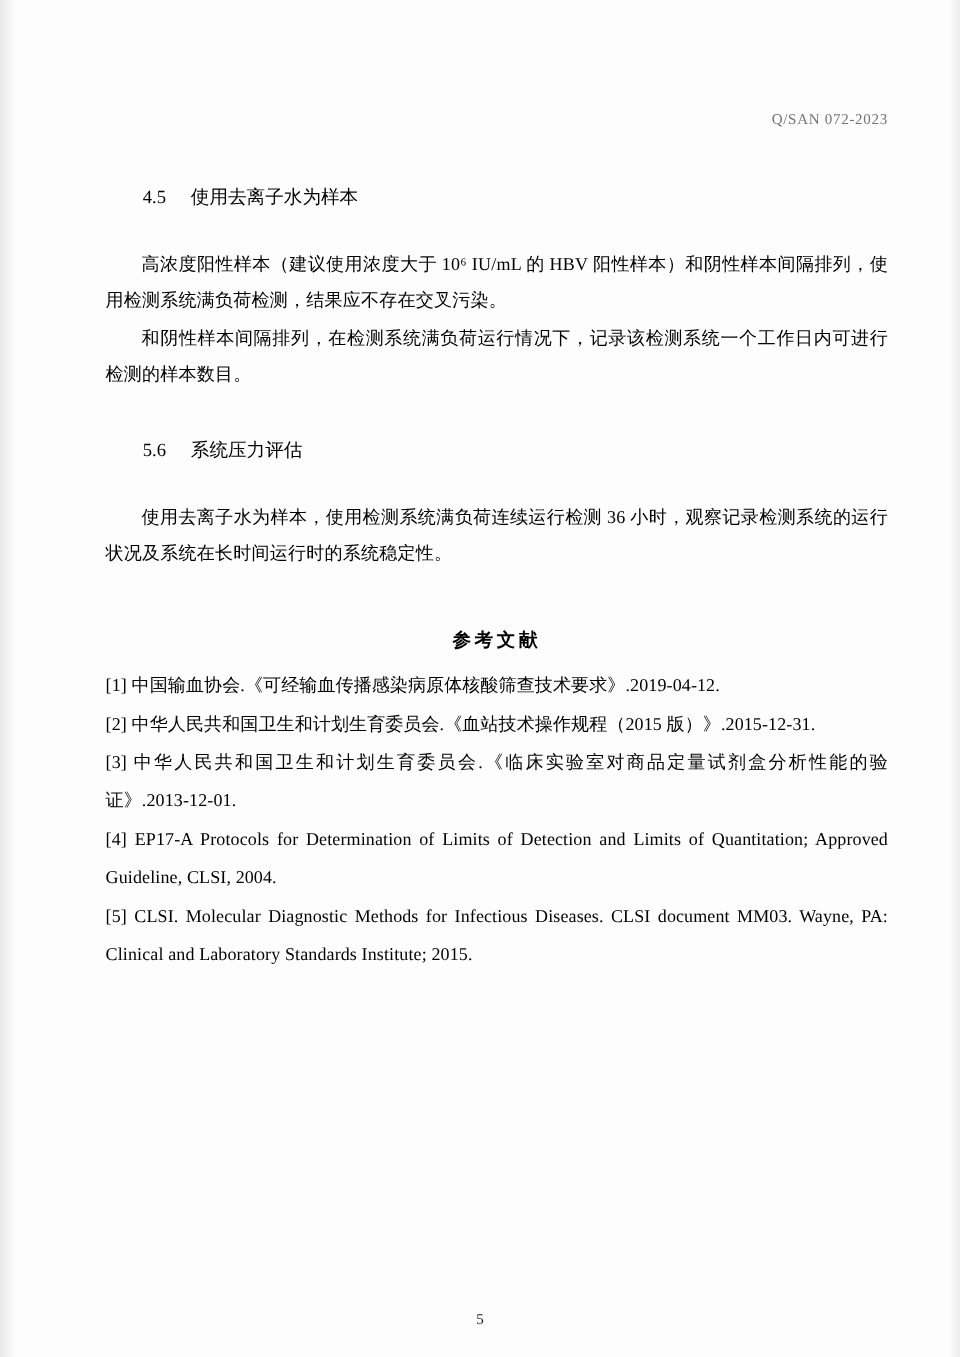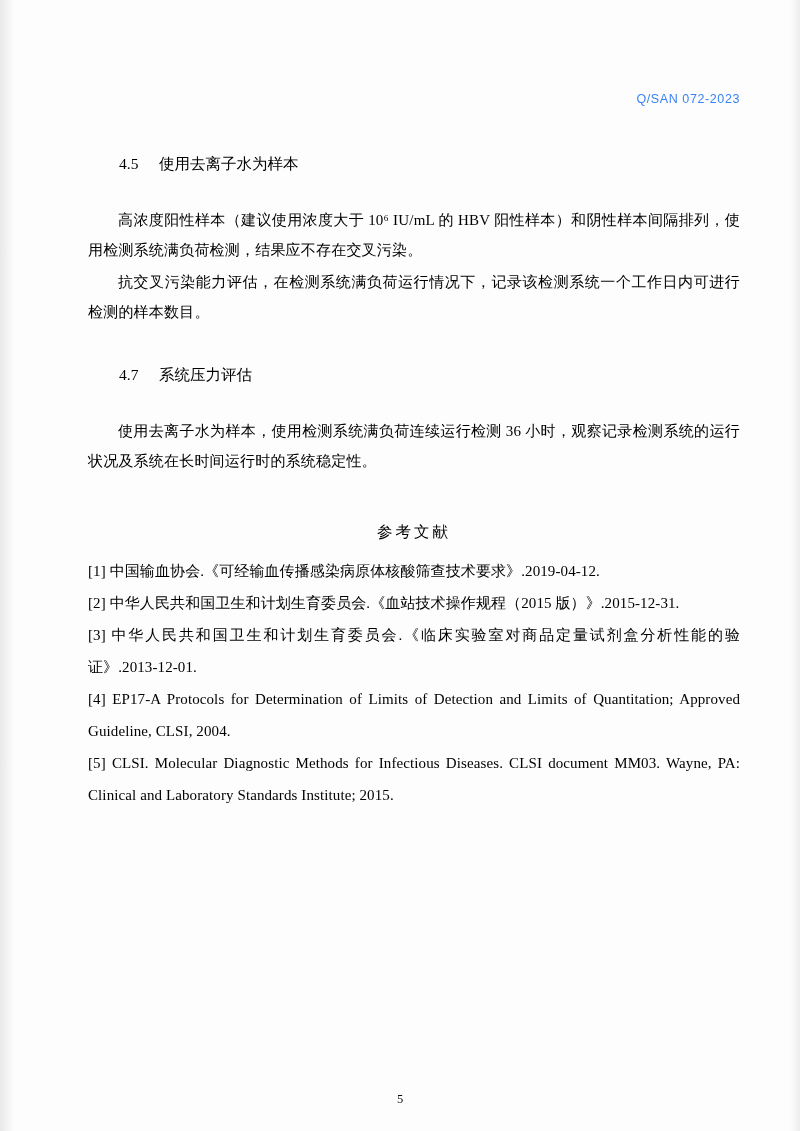--- a/index.html
+++ b/index.html
@@ -42,24 +42,24 @@
     pointer-events: none;
   }
   .content {
     position: absolute;
     left: 88px;
     top: 92px;
     width: 652px;
   }
   .header-code {
     text-align: right;
-    font-family: Liberation Sans, sans-serif;
+    font-family: Liberation Serif, serif;
     font-size: 12.5px;
     letter-spacing: .6px;
-    color: #3b82f6;
+    color: #737373;
     margin-bottom: 19px;
   }
   .clause {
     margin-top: 2px;
   }
   .clause-title {
     font-size: 15.5px;
     line-height: 26px;
     margin: 9px 0 2px 0;
     white-space: pre;
@@ -75,20 +75,21 @@
     margin: 0 0 0 0;
     text-align: justify;
     text-indent: 2em;
     letter-spacing: .2px;
   }
   .refs-title {
     text-align: center;
     font-size: 15.5px;
     margin: 46px 0 12px 0;
     letter-spacing: 3px;
+    font-weight: bold;
   }
   .ref-item {
     font-size: 15px;
     line-height: 32px;
     margin: 0;
     text-align: justify;
     letter-spacing: .1px;
   }
   .page-number {
     position: absolute;
@@ -110,26 +111,26 @@
     <div class="header-code">Q/SAN 072-2023</div>
 
     <div class="clause">
       <div class="clause-title">
         <span class="clause-num">4.5</span><span>使用去离子水为样本</span>
       </div>
       <p class="para">高浓度阳性样本（建议使用浓度大于 10⁶ IU/mL 的 HBV 阳性样本）和阴性样本间隔排列，使用检测系统满负荷检测，结果应不存在交叉污染。</p>
     </div>
 
     <div class="clause">
-      <p class="para">抗交叉污染能力评估，在检测系统满负荷运行情况下，记录该检测系统一个工作日内可进行检测的样本数目。</p>
+      <p class="para">和阴性样本间隔排列，在检测系统满负荷运行情况下，记录该检测系统一个工作日内可进行检测的样本数目。</p>
     </div>
 
     <div class="clause">
       <div class="clause-title">
-        <span class="clause-num">4.7</span><span>系统压力评估</span>
+        <span class="clause-num">5.6</span><span>系统压力评估</span>
       </div>
       <p class="para">使用去离子水为样本，使用检测系统满负荷连续运行检测 36 小时，观察记录检测系统的运行状况及系统在长时间运行时的系统稳定性。</p>
     </div>
 
     <div class="refs-title">参考文献</div>
 
     <p class="ref-item">[1] 中国输血协会.《可经输血传播感染病原体核酸筛查技术要求》.2019-04-12.</p>
     <p class="ref-item">[2] 中华人民共和国卫生和计划生育委员会.《血站技术操作规程（2015 版）》.2015-12-31.</p>
     <p class="ref-item">[3] 中华人民共和国卫生和计划生育委员会.《临床实验室对商品定量试剂盒分析性能的验证》.2013-12-01.</p>
     <p class="ref-item">[4] EP17-A Protocols for Determination of Limits of Detection and Limits of Quantitation; Approved Guideline, CLSI, 2004.</p>

